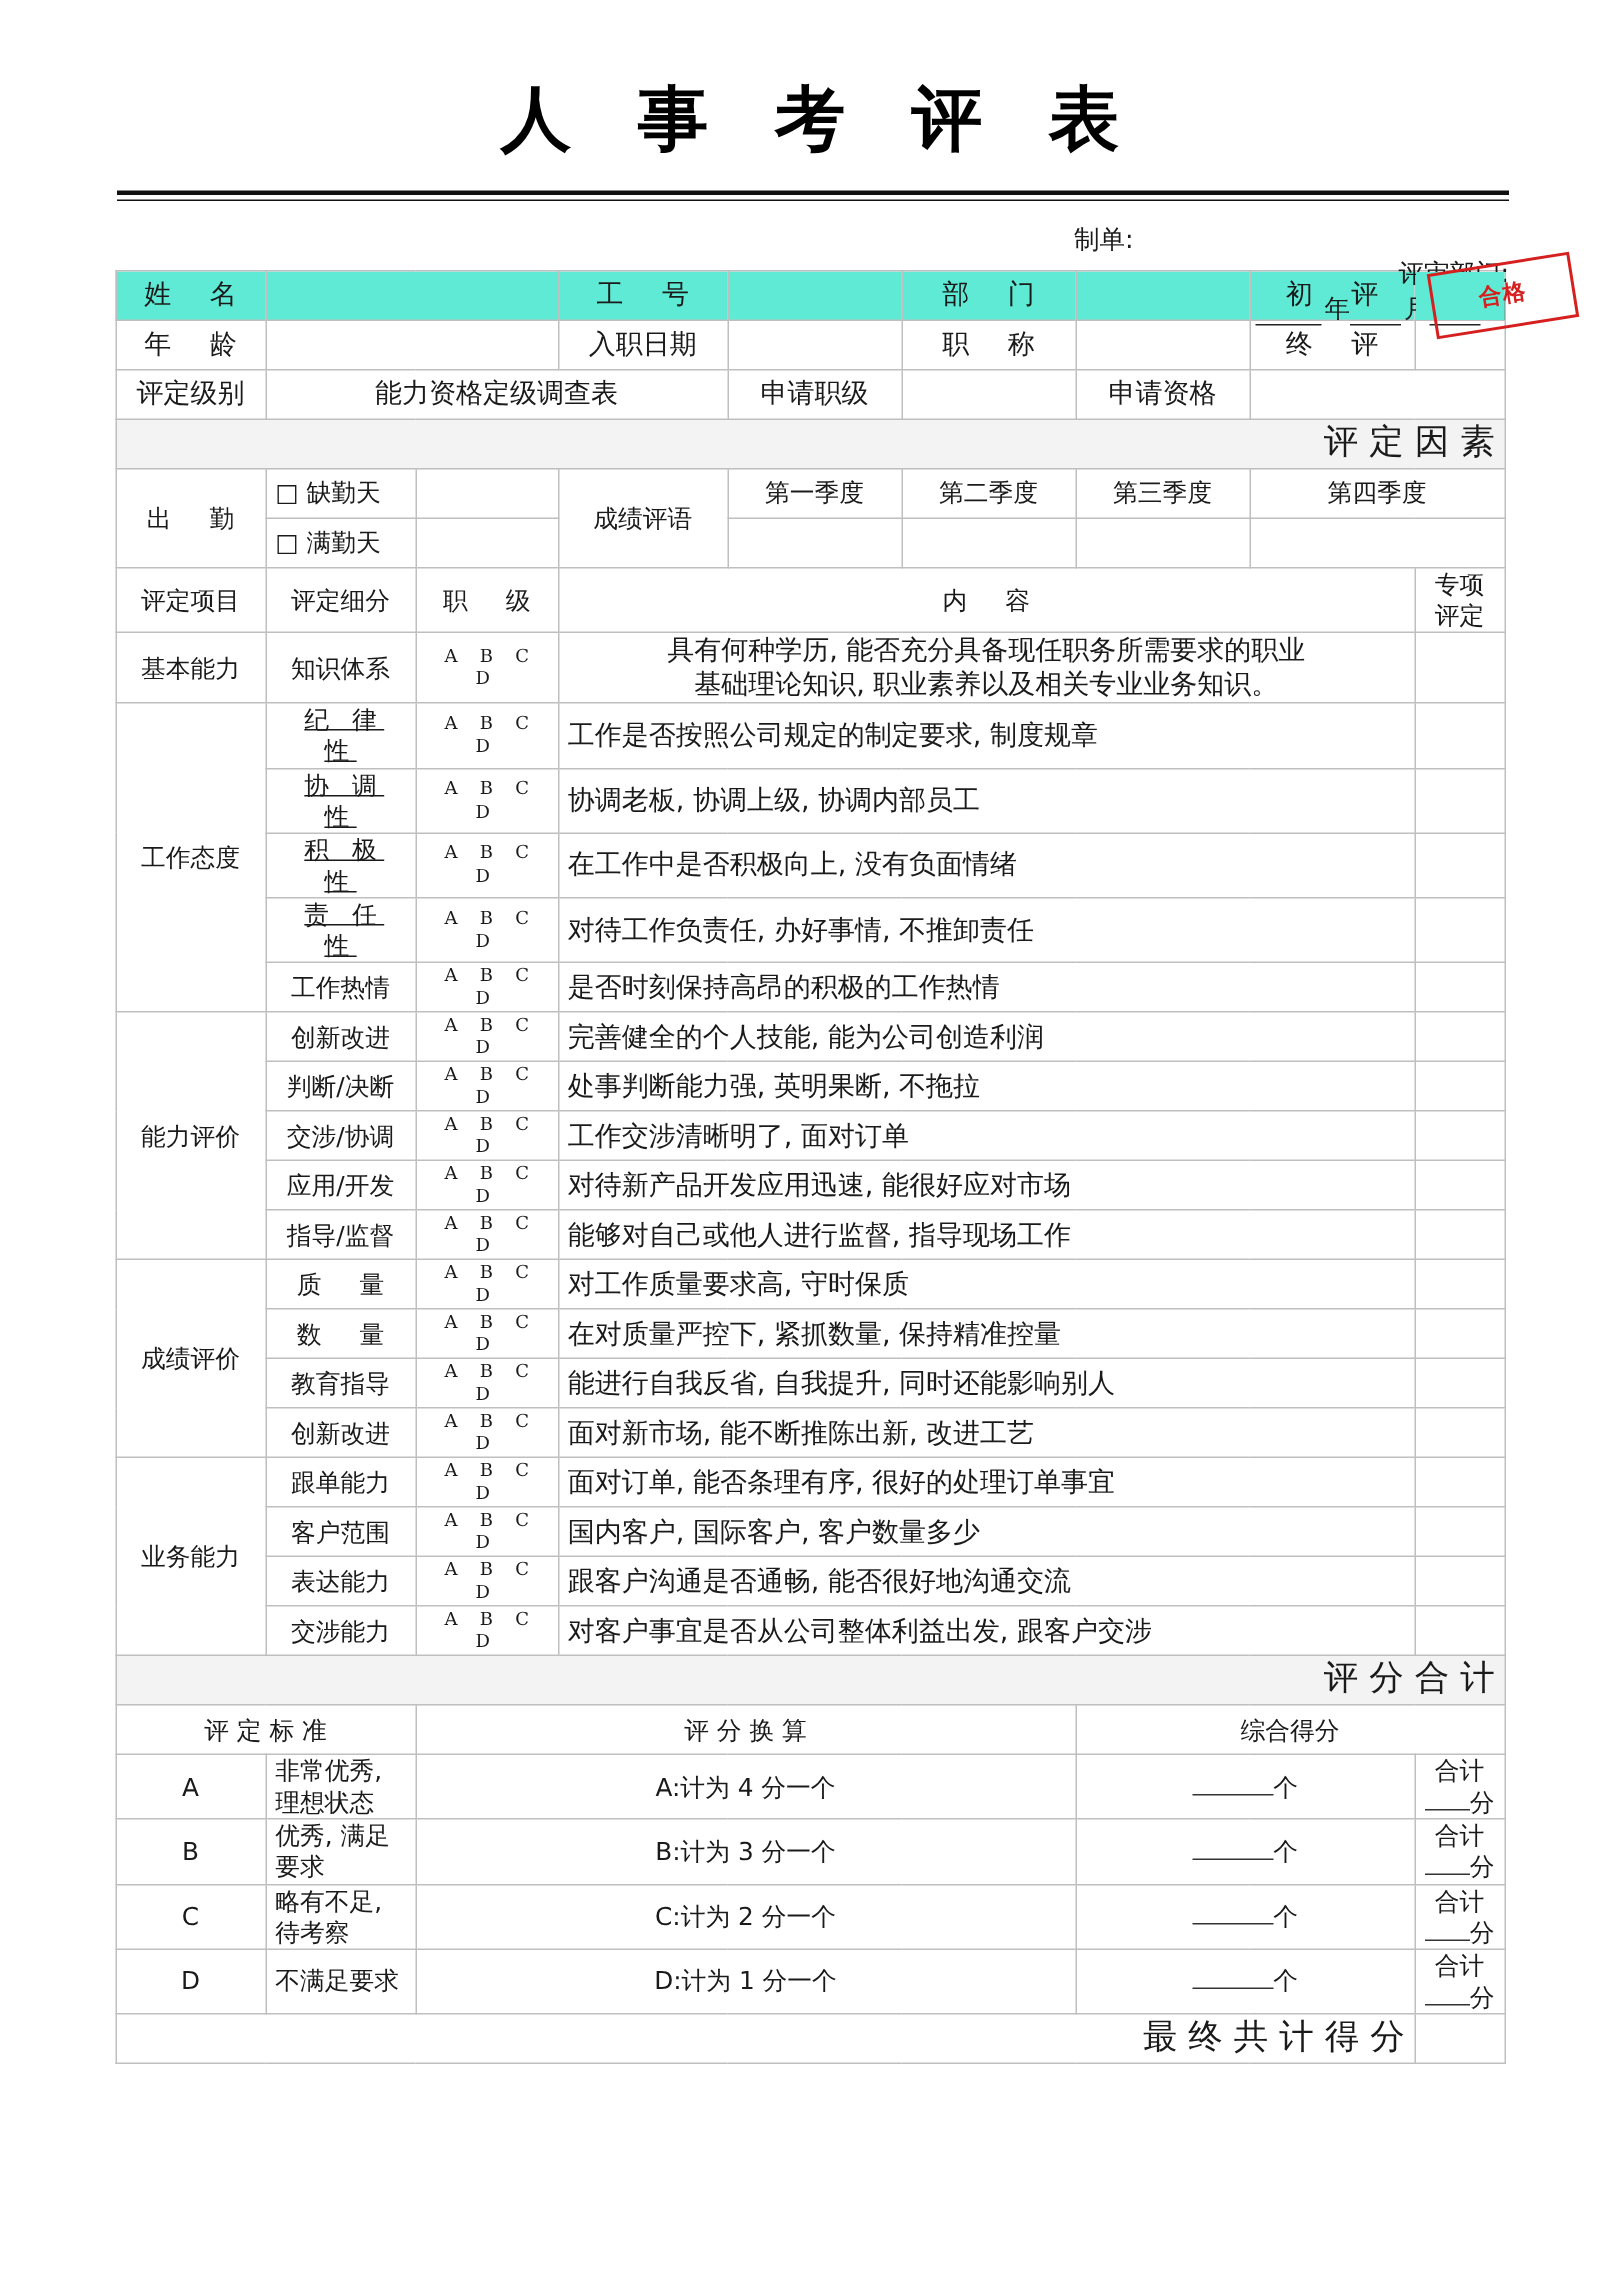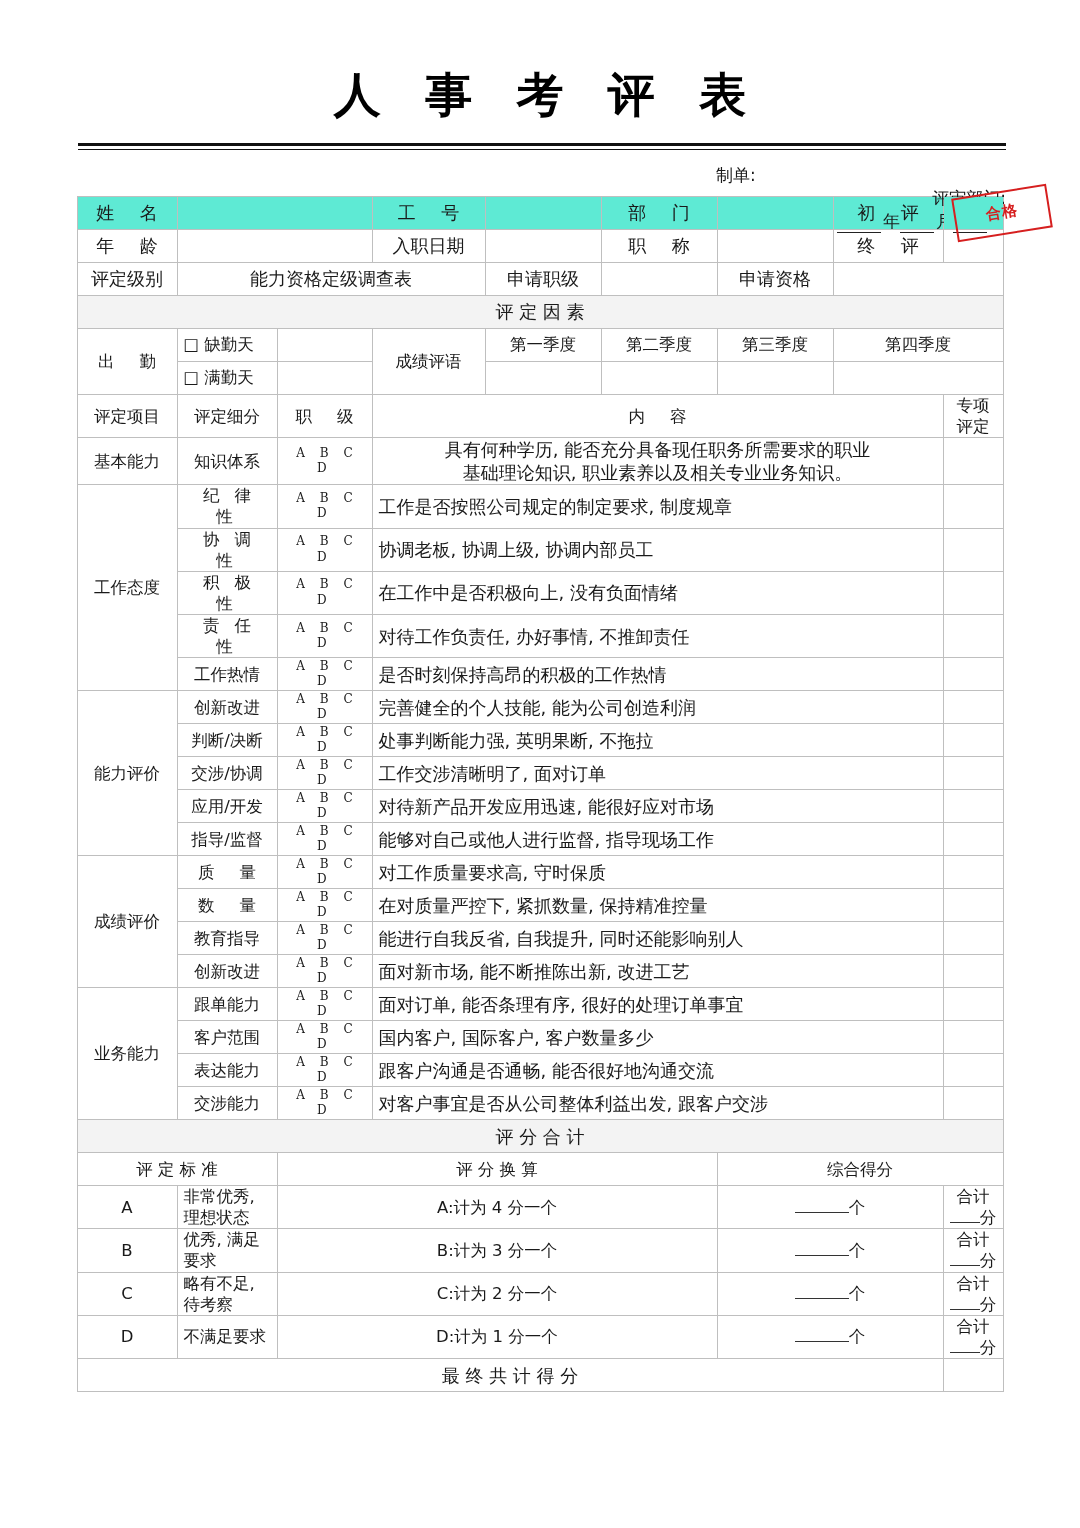--- a/index.html
+++ b/index.html
@@ -11,21 +11,21 @@
     overflow:hidden;
   }
   .page{position:relative;width:1080px;height:1528px;box-sizing:border-box;}
 
   
   .title{
     text-align:center;
     font-size:47px;
     font-weight:bold;
     letter-spacing:14px;
-    padding-top:64px;
+    padding-top:48px;
     padding-left:14px;
     font-family:"DejaVu Serif","Liberation Serif",serif;
     color:#000;
   }
   .title-rule{
     margin:16px 74px 0 78px;
     border-top:3px solid #111;
     border-bottom:1px solid #111;
     height:3px;
   }
@@ -56,25 +56,25 @@
   table.main td{
     border:1px solid #bfbfbf;
     padding:0 6px;
     height:32px;
     vertical-align:middle;
     line-height:1.28;
   }
   .c{text-align:center;}
   .l{text-align:left;padding-left:10px;}
   .sp2{letter-spacing:10px;text-indent:10px;}
-  .sp1{letter-spacing:5px;text-indent:5px;}
+  .sp1{letter-spacing:5px;text-indent:5px;text-decoration:underline;}
   .grn{background:#5eead4;}
   .ltgrey{background:#f3f3f3;}
   .abcd{letter-spacing:5.5px;text-indent:5.5px;font-family:"DejaVu Serif","Liberation Serif",serif;font-size:12px;}
-  .bandrow td{height:36px;font-size:18px;}
+  .bandrow td{height:36px;font-size:23px;text-align:right;}
   .hdr-cell{height:36px;font-size:18px;}
   .desc{font-size:18px;}
   .twoline{height:60px;text-align:center;line-height:1.45;}
   .stamp-cell{position:relative;}
 
   
   .stamp{
     position:absolute;
     border:2.5px solid #d61f1f;
     color:#d61f1f;

